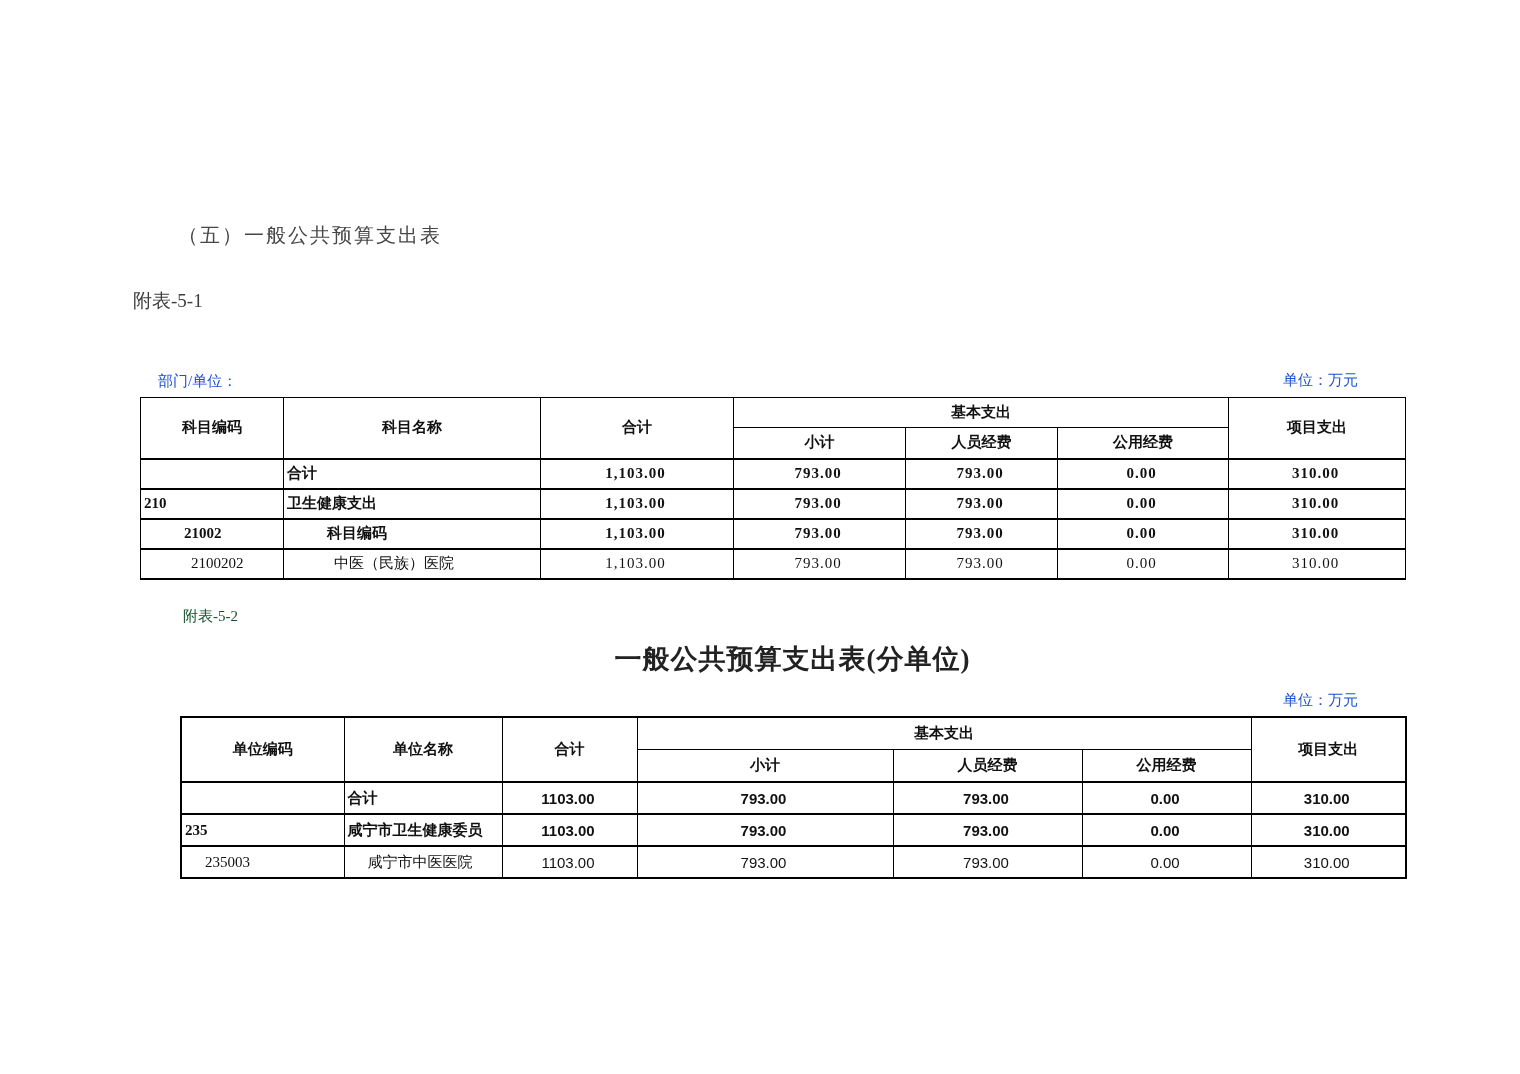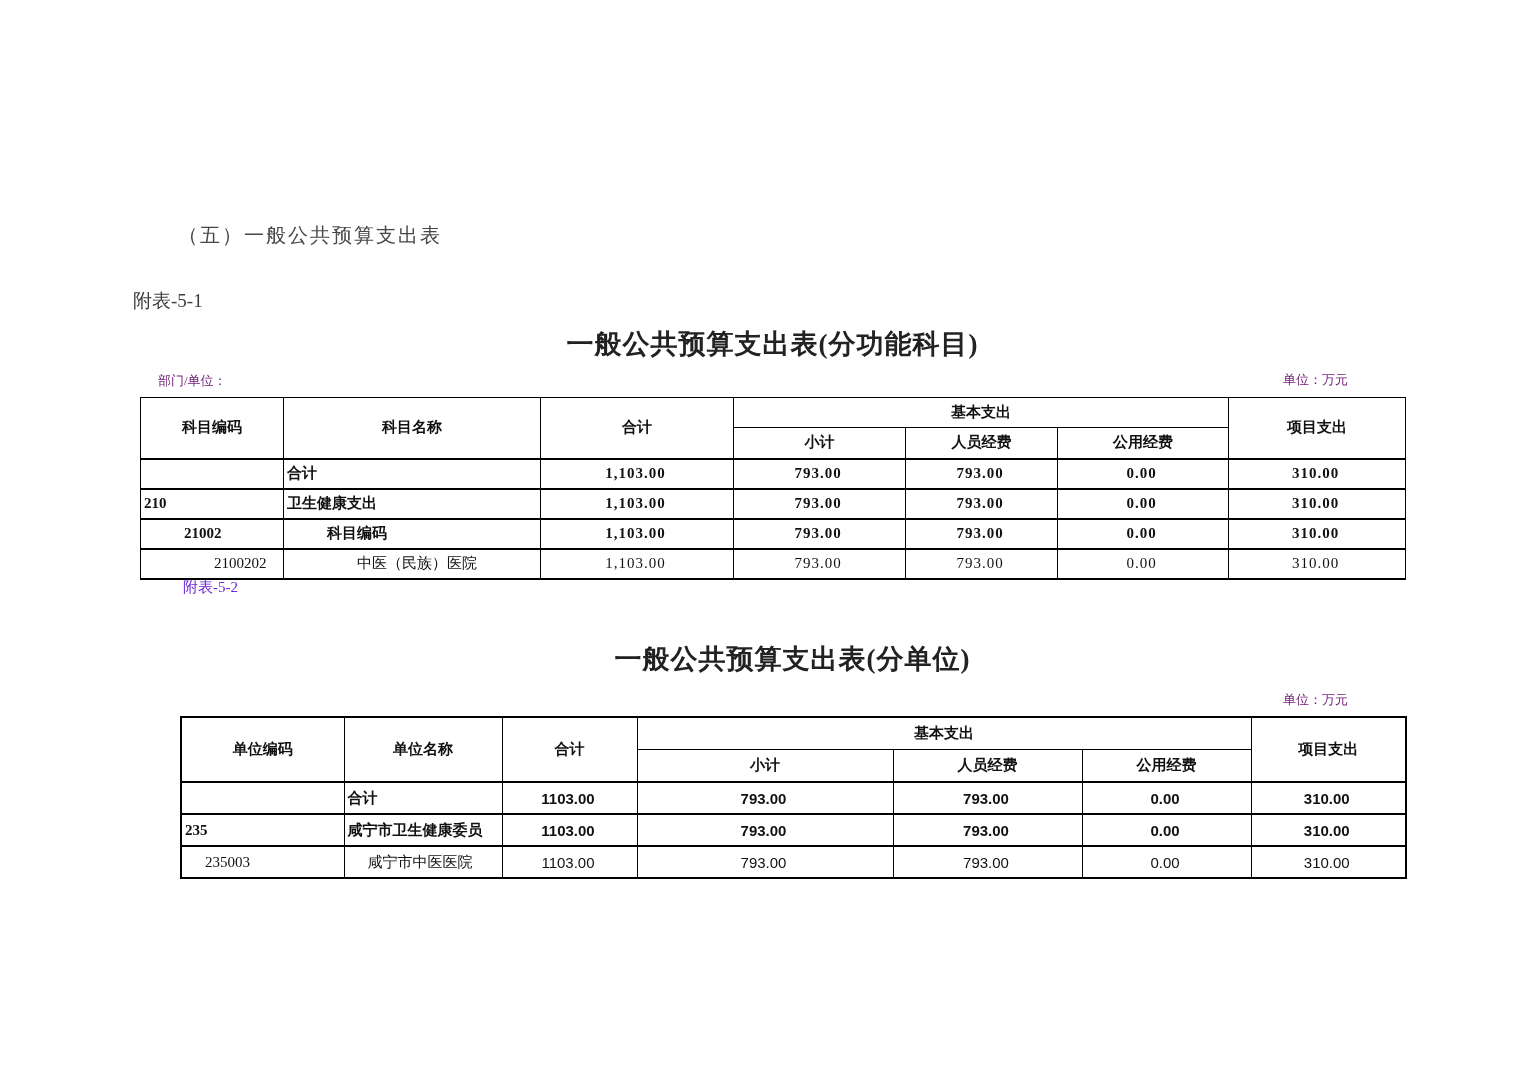--- a/index.html
+++ b/index.html
@@ -3,28 +3,28 @@
 <meta charset="utf-8">
 <style>
   * { margin:0; padding:0; box-sizing:border-box; }
   html,body { width:1520px; height:1074px; background:#ffffff; overflow:hidden;
               font-family:"Liberation Serif","DejaVu Serif",serif; color:#1a1a1a; }
   .page { position:relative; width:1520px; height:784px; background:#fff; }
 
   .section-heading { position:absolute; left:178px; top:222px; font-size:20px;
                      color:#474747; letter-spacing:2px; }
   .caption-1 { position:absolute; left:133px; top:288px; font-size:19px; color:#3d3d3d; }
-  .caption-2 { position:absolute; left:175px; top:578px; font-size:15px; color:#6d28d9;padding-left:8px; }
+  .caption-2 { position:absolute; left:175px; top:607px; font-size:15px; color:#14532d;padding-left:8px; }
 
   .tbl-title { position:absolute; text-align:center; font-size:27px; font-weight:bold;
                color:#222; letter-spacing:1px; }
   .title-1 { left:140px; width:1265px; top:326px; }
   .title-2 { left:180px; width:1225px; top:641px; }
 
-  .meta { position:absolute; font-size:13px; color:#701a75; }
+  .meta { position:absolute; font-size:15px; color:#1d4ed8; }
   .dept-label { left:158px; top:372px; }
   .unit-1 { left:1283px; top:371px; }
   .unit-2 { left:1283px; top:691px; }
 
   table { border-collapse:collapse; table-layout:fixed; position:absolute; background:#fff; }
   td { border:1px solid #000; font-size:15px; overflow:hidden; white-space:nowrap;
        padding:0 4px; color:#111; }
 
   .t1 { left:140px; top:397px; width:1265px; }
   .t2 { left:180px; top:716px; width:1225px; }
@@ -40,32 +40,31 @@
   .t2 .hdr-r2 td { height:33px; }
   .t2 .data td { height:32px; border-top-width:2px; }
 
   .num { text-align:center; padding-right:7px; letter-spacing:1px; }
   .t2 .num { font-family:"Liberation Sans","DejaVu Sans",sans-serif; letter-spacing:0; }
   .bold td { font-weight:bold; }
   .code { text-align:left; }
   .name { text-align:left; }
   .ind-0 { padding-left:3px; }
   .ind-1 { padding-left:43px; }
-  .ind-2 { padding-left:73px; }
+  .ind-2 { padding-left:50px; }
   .ind-1b { padding-left:23px;margin-left:47px; }
 </style>
 </head>
 <body>
 
 <div class="page">
 
   <div class="section-heading">（五）一般公共预算支出表</div>
 
   <div class="caption-1">附表-5-1</div>
-  <div class="tbl-title title-1">一般公共预算支出表(分功能科目)</div>
   <div class="meta dept-label">部门/单位：</div>
   <div class="meta unit-1">单位：万元</div>
 
   <table class="t1">
     <colgroup>
       <col style="width:143px">
         <col style="width:257px">
         <col style="width:193px">
       <col style="width:172px">
         <col style="width:152px">

